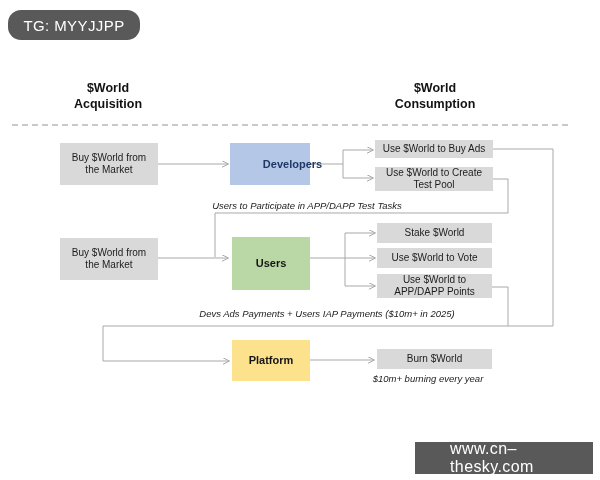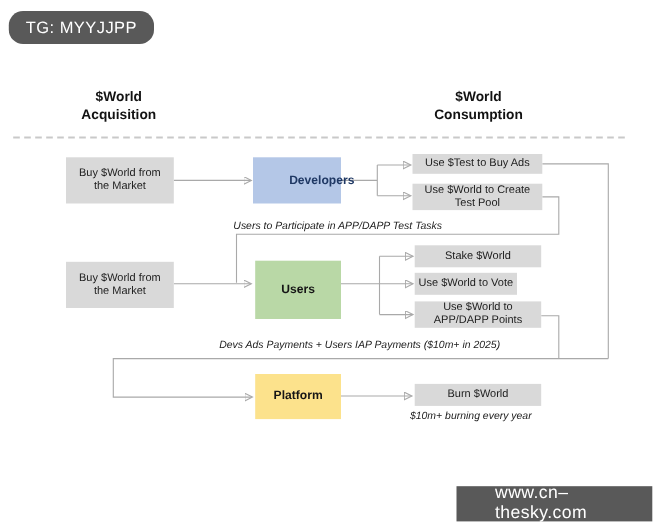--- a/index.html
+++ b/index.html
@@ -35,21 +35,21 @@
   .box.usr  { background:var(--users-fill,#b9d8a6); color:#161616; }
   .box.plat { background:var(--platform-fill,#fce28c); color:#161616; }
 
   .b-buy1     { left:60px;  top:143px; width:98px;  height:42px; }
   .b-dev      { left:230px; top:143px; width:80px;  height:42px; }
   .b-buyads   { left:375px; top:140px; width:118px; height:18px; }
   .b-testpool { left:375px; top:167px; width:118px; height:24px; }
   .b-buy2     { left:60px;  top:238px; width:98px;  height:42px; }
   .b-users    { left:232px; top:237px; width:78px;  height:53px; }
   .b-stake    { left:377px; top:223px; width:115px; height:20px; }
-  .b-vote     { left:377px; top:248px; width:93px; height:20px; }
+  .b-vote     { left:377px; top:248px; width:115px; height:20px; }
   .b-points   { left:377px; top:274px; width:115px; height:24px; }
   .b-plat     { left:232px; top:340px; width:78px;  height:41px; }
   .b-burn     { left:377px; top:349px; width:115px; height:20px; }
 
   .note { position:absolute; font-style:italic; font-size:9.5px; color:#222;
     text-align:center; }
   .n-test { left:167px; top:200px; width:280px; }
   .n-pay  { left:147px; top:308px; width:360px; }
   .n-burn { left:348px; top:373px; width:160px; }
 
@@ -89,21 +89,21 @@
   <div class="hdr left">$World
 Acquisition</div>
   <div class="hdr right">$World
 Consumption</div>
 
   <div class="divider"></div>
 
   <div class="box b-buy1">Buy $World from
 the Market</div>
   <div class="box accent dev b-dev">Developers</div>
-  <div class="box b-buyads">Use $Test to Buy Ads</div>
+  <div class="box b-buyads">Use $World to Buy Ads</div>
   <div class="box b-testpool">Use $World to Create
 Test Pool</div>
 
   <div class="box b-buy2">Buy $World from
 the Market</div>
   <div class="box accent usr b-users">Users</div>
   <div class="box b-stake">Stake $World</div>
   <div class="box b-vote">Use $World to Vote</div>
   <div class="box b-points">Use $World to
 APP/DAPP Points</div>

